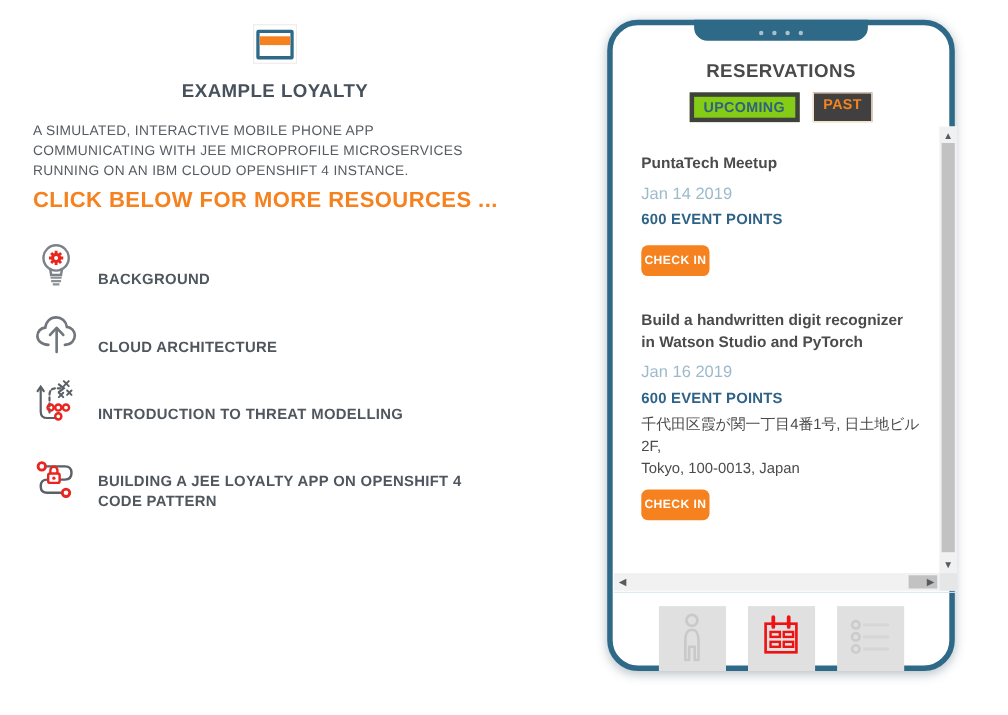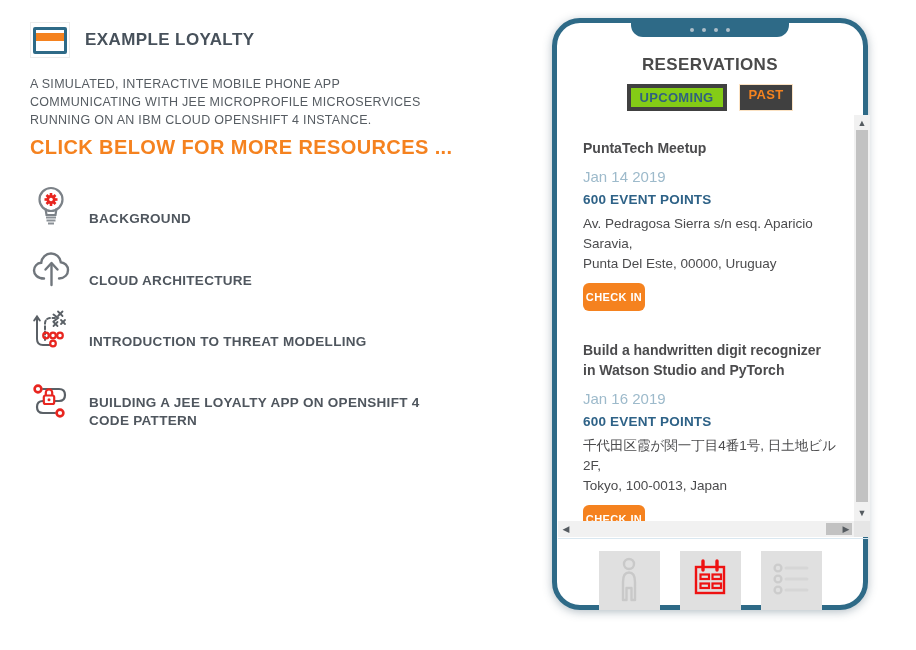--- a/index.html
+++ b/index.html
@@ -1,21 +1,21 @@
 <!DOCTYPE html>
 <html><head>
 <meta charset="utf-8">
 <style>
   * { margin:0; padding:0; box-sizing:border-box; }
   html,body { width:916px; height:650px; background:#ffffff;
     font-family:"Liberation Sans", sans-serif; overflow:hidden; }
 
   
   .left-panel { position:absolute; left:30px; top:22px; width:440px; }
-  .brand-row { display:flex; align-items:center; gap:15px; }
+  .brand-row { display:flex; align-items:center; gap:15px;flex-direction:column; }
   .brand-icon-box { width:40px; height:36px; border:1px solid #ececec;
     display:flex; align-items:center; justify-content:center; background:#fff; }
   .card-icon { width:34px; height:27px; border:3px solid #2e6a87; border-radius:2px;
     background:#fff; position:relative; overflow:hidden; }
   .card-stripe { position:absolute; left:0; right:0; top:3px; height:8px; background:#f5821f; }
   .brand-title { font-size:17px; font-weight:bold; color:#47515b; letter-spacing:.4px; }
 
   .app-desc { margin-top:17px; width:402px; font-size:12.5px; line-height:18px;
     color:#565c62; letter-spacing:.3px; }
 
@@ -198,24 +198,20 @@
   </div>
 
   <div class="scroll-area">
 
     <div class="scroll-content">
 
       <div class="event">
         <div class="event-title">PuntaTech Meetup</div>
         <div class="event-date">Jan 14 2019</div>
         <div class="event-points">600 EVENT POINTS</div>
-        <div class="event-address">
-          <div>Av. Pedragosa Sierra s/n esq. Aparicio Saravia,</div>
-          <div>Punta Del Este, 00000, Uruguay</div>
-        </div>
         <button class="checkin-btn">CHECK IN</button>
       </div>
 
       <div class="event">
         <div class="event-title">Build a handwritten digit recognizer in Watson Studio and PyTorch</div>
         <div class="event-date">Jan 16 2019</div>
         <div class="event-points">600 EVENT POINTS</div>
         <div class="event-address">
           <div>千代田区霞が関一丁目4番1号, 日土地ビル2F,</div>
           <div>Tokyo, 100-0013, Japan</div>

